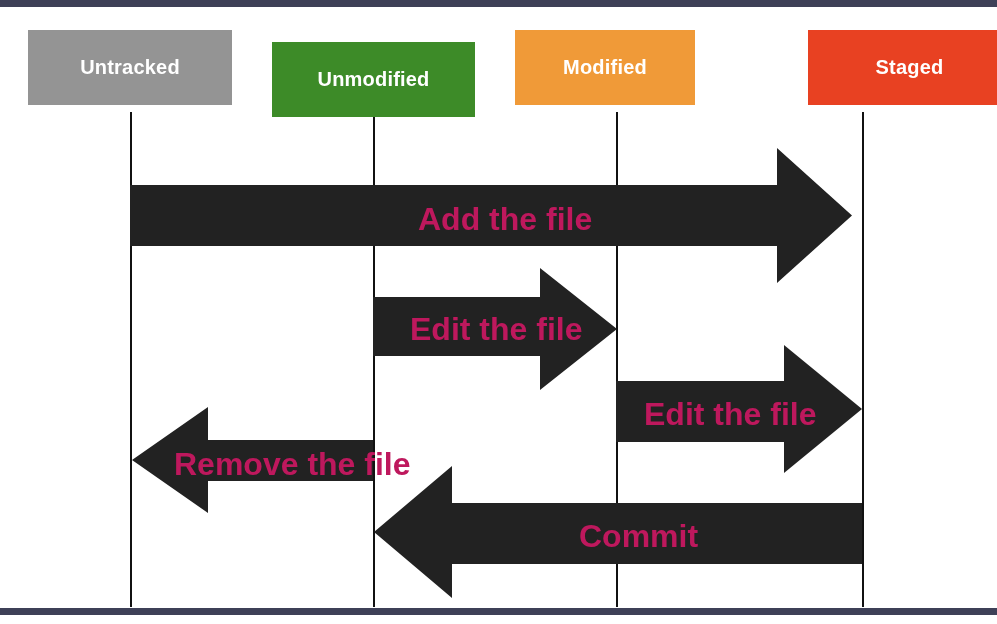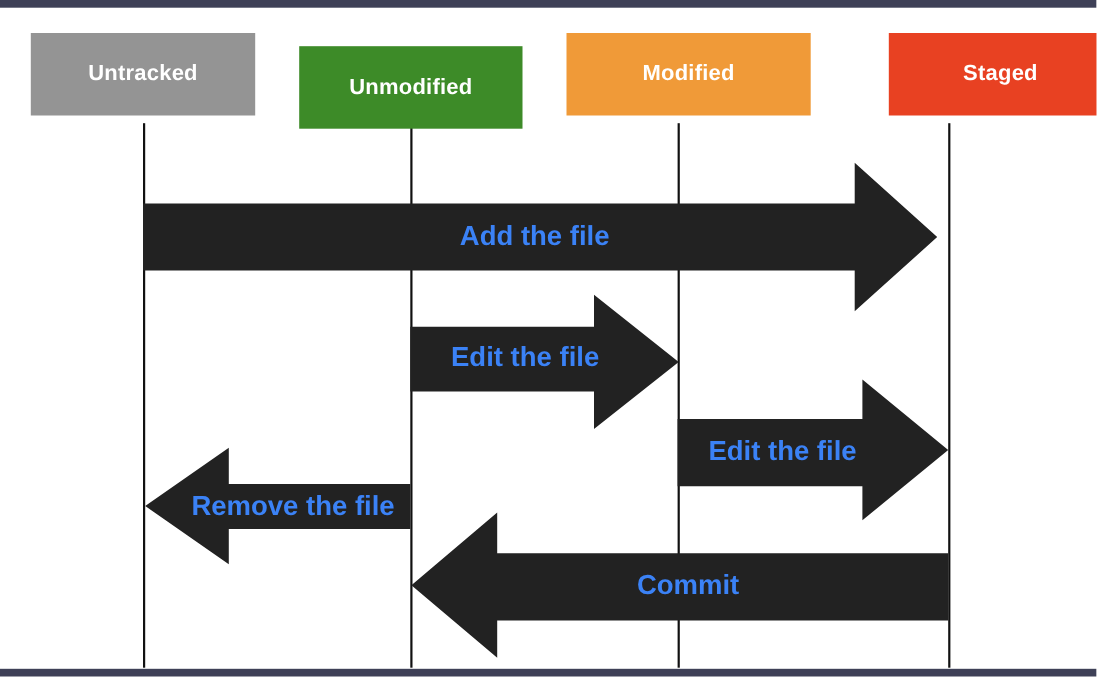--- a/index.html
+++ b/index.html
@@ -57,23 +57,23 @@
     position: absolute;
     left: 0;
     top: 0;
     width: 997px;
     height: 601px;
     pointer-events: none;
   }
 
   .arrow-label {
     position: absolute;
-    color: #3b82f6;
+    color: #be185d;
     font-weight: bold;
-    font-size: 25px;
+    font-size: 32px;
     white-space: nowrap;
     line-height: 1;
   }
 </style>
 </head>
 <body>
 
 <div id="stage">
 
   <div class="frame-bar top"></div>
@@ -104,21 +104,21 @@
         <div class="arrow-label" style="left: 579px; top: 513px;">Commit</div>
       </div>
 
     <div id="state-boxes">
         <div class="state-box" style="left: 28px; top: 23px; width: 204px; height: 75px; background: rgb(148, 148, 148);">
           <span>Untracked</span>
         </div>
         <div class="state-box" style="left: 272px; top: 35px; width: 203px; height: 75px; background: rgb(61, 139, 40);">
           <span>Unmodified</span>
         </div>
-        <div class="state-box" style="left: 515px; top: 23px; width: 222px; height: 75px; background: rgb(240, 154, 56);">
+        <div class="state-box" style="left: 515px; top: 23px; width: 180px; height: 75px; background: rgb(240, 154, 56);">
           <span>Modified</span>
         </div>
         <div class="state-box" style="left: 760px; top: 23px; width: 203px; height: 75px; background: rgb(232, 65, 34); margin-left: 48px;">
           <span>Staged</span>
         </div>
       </div>
 
   </div>
 </div>
 

